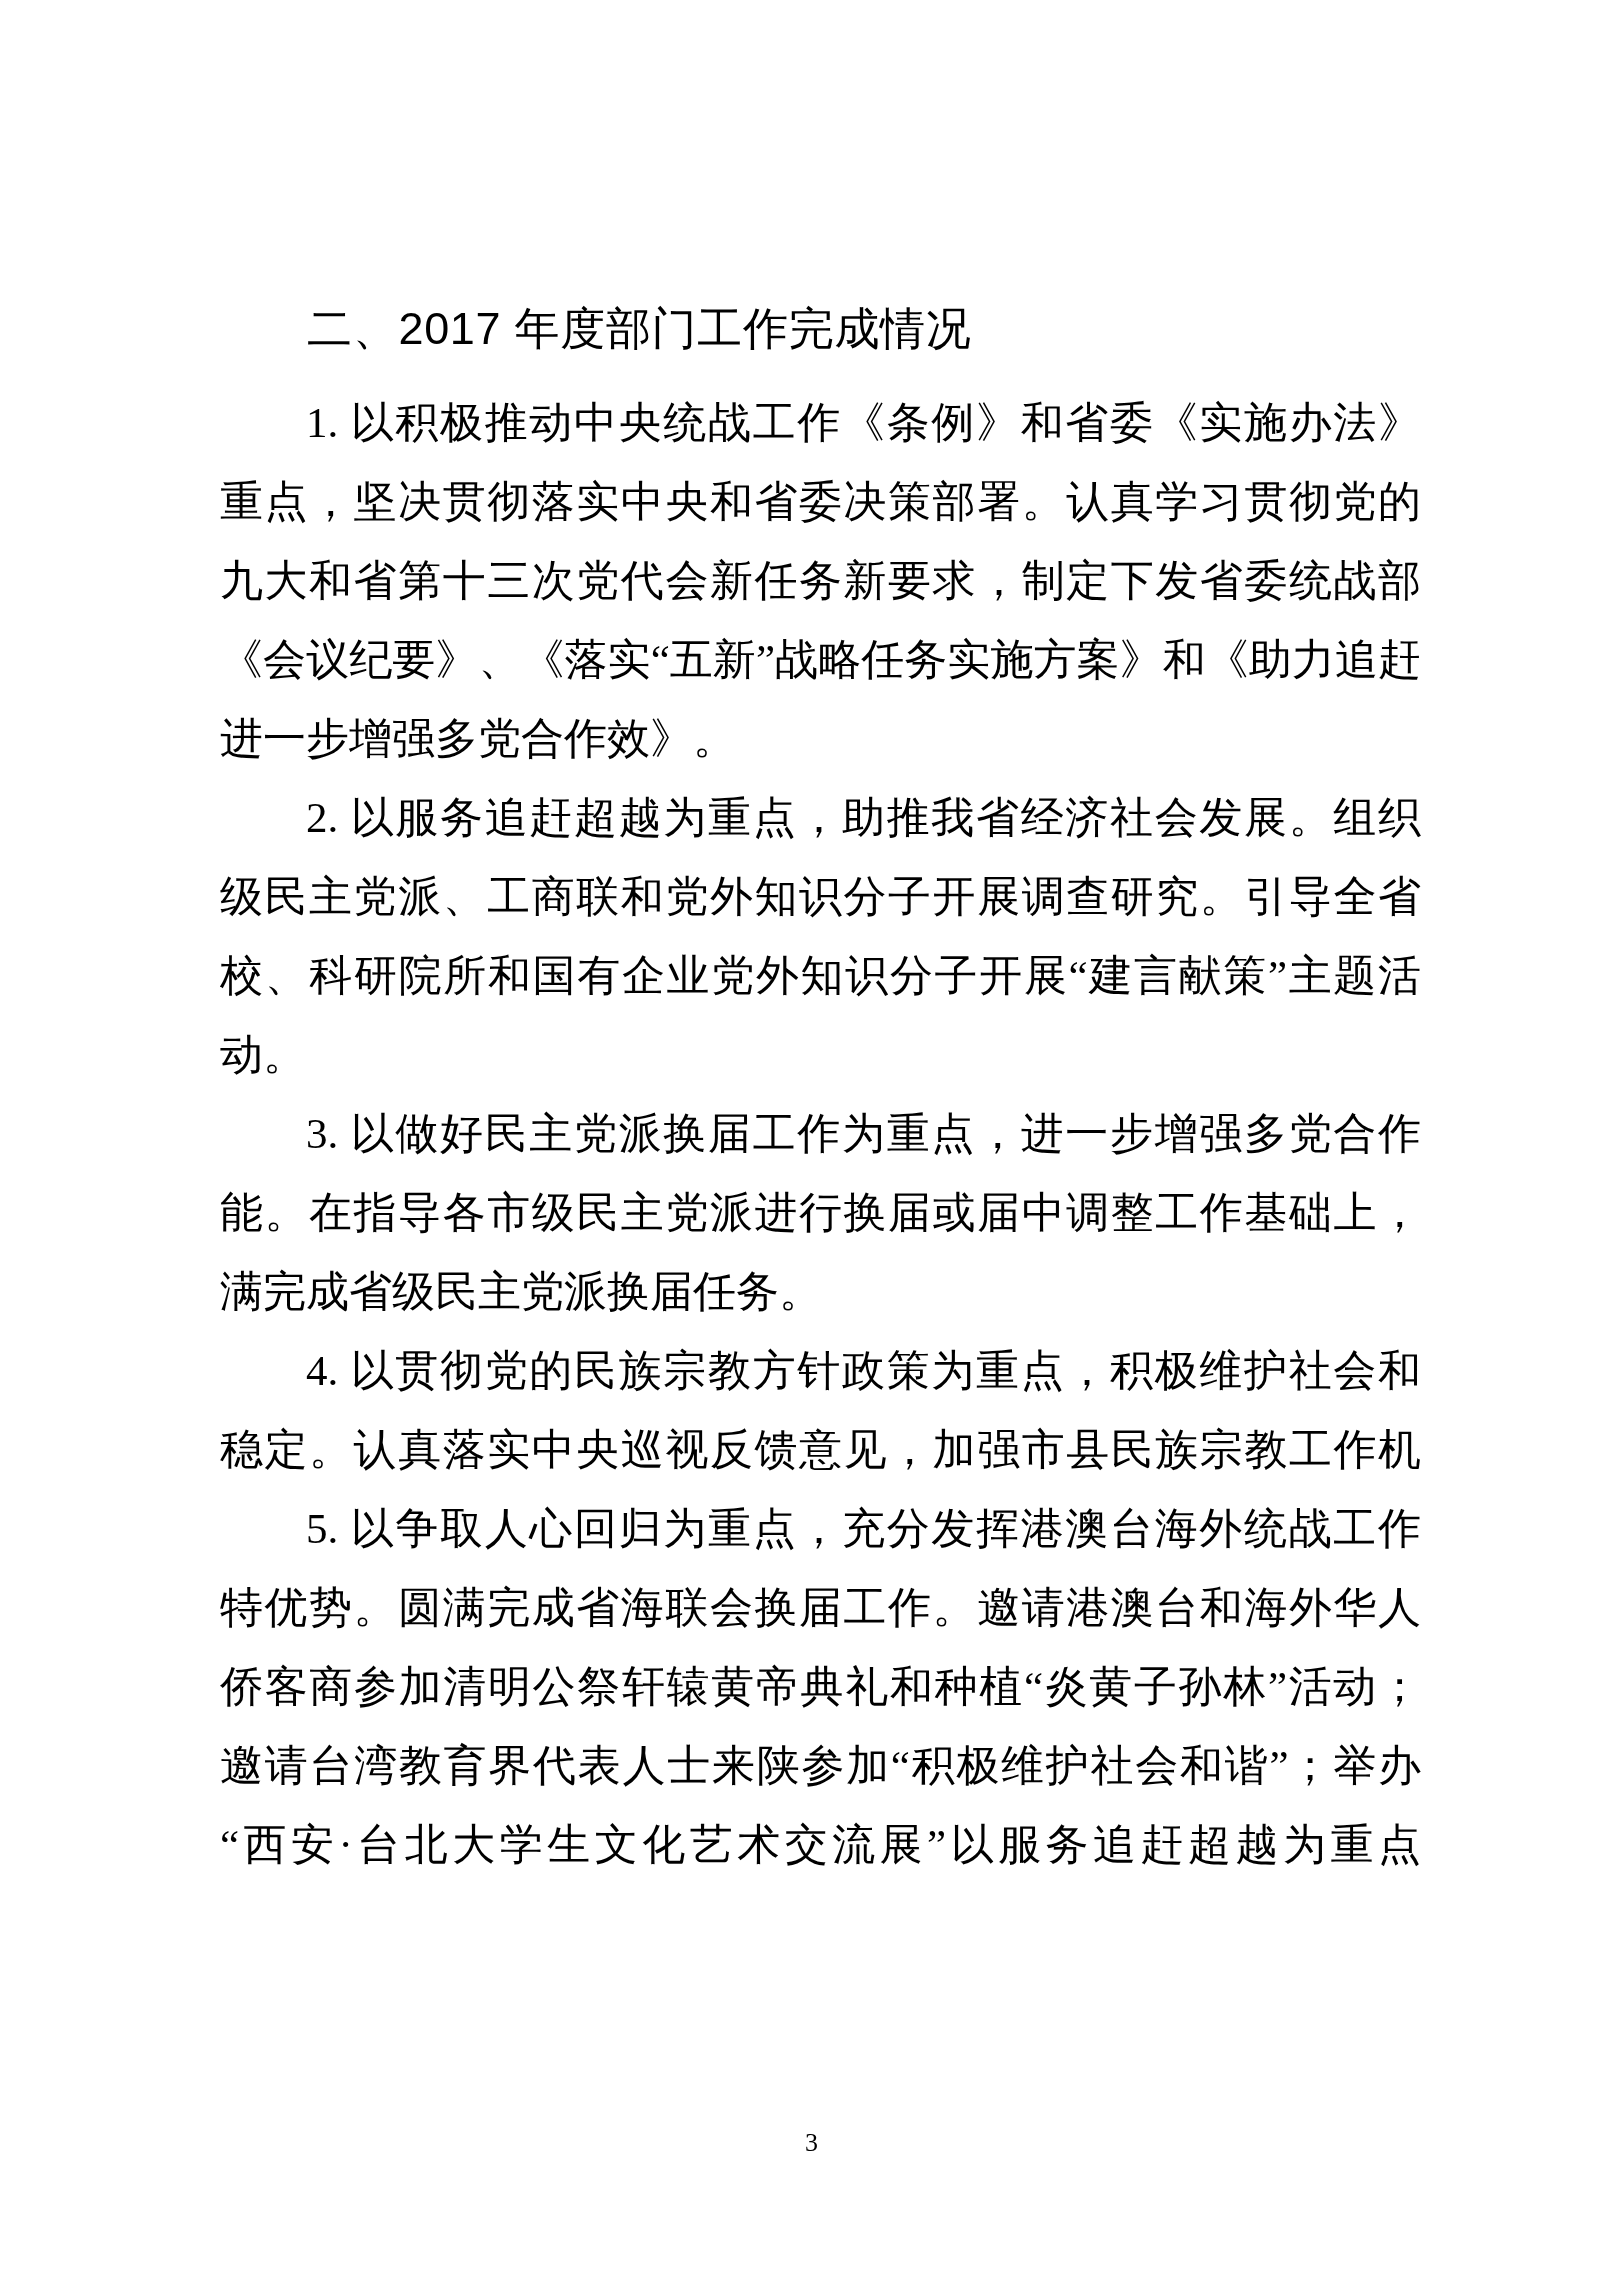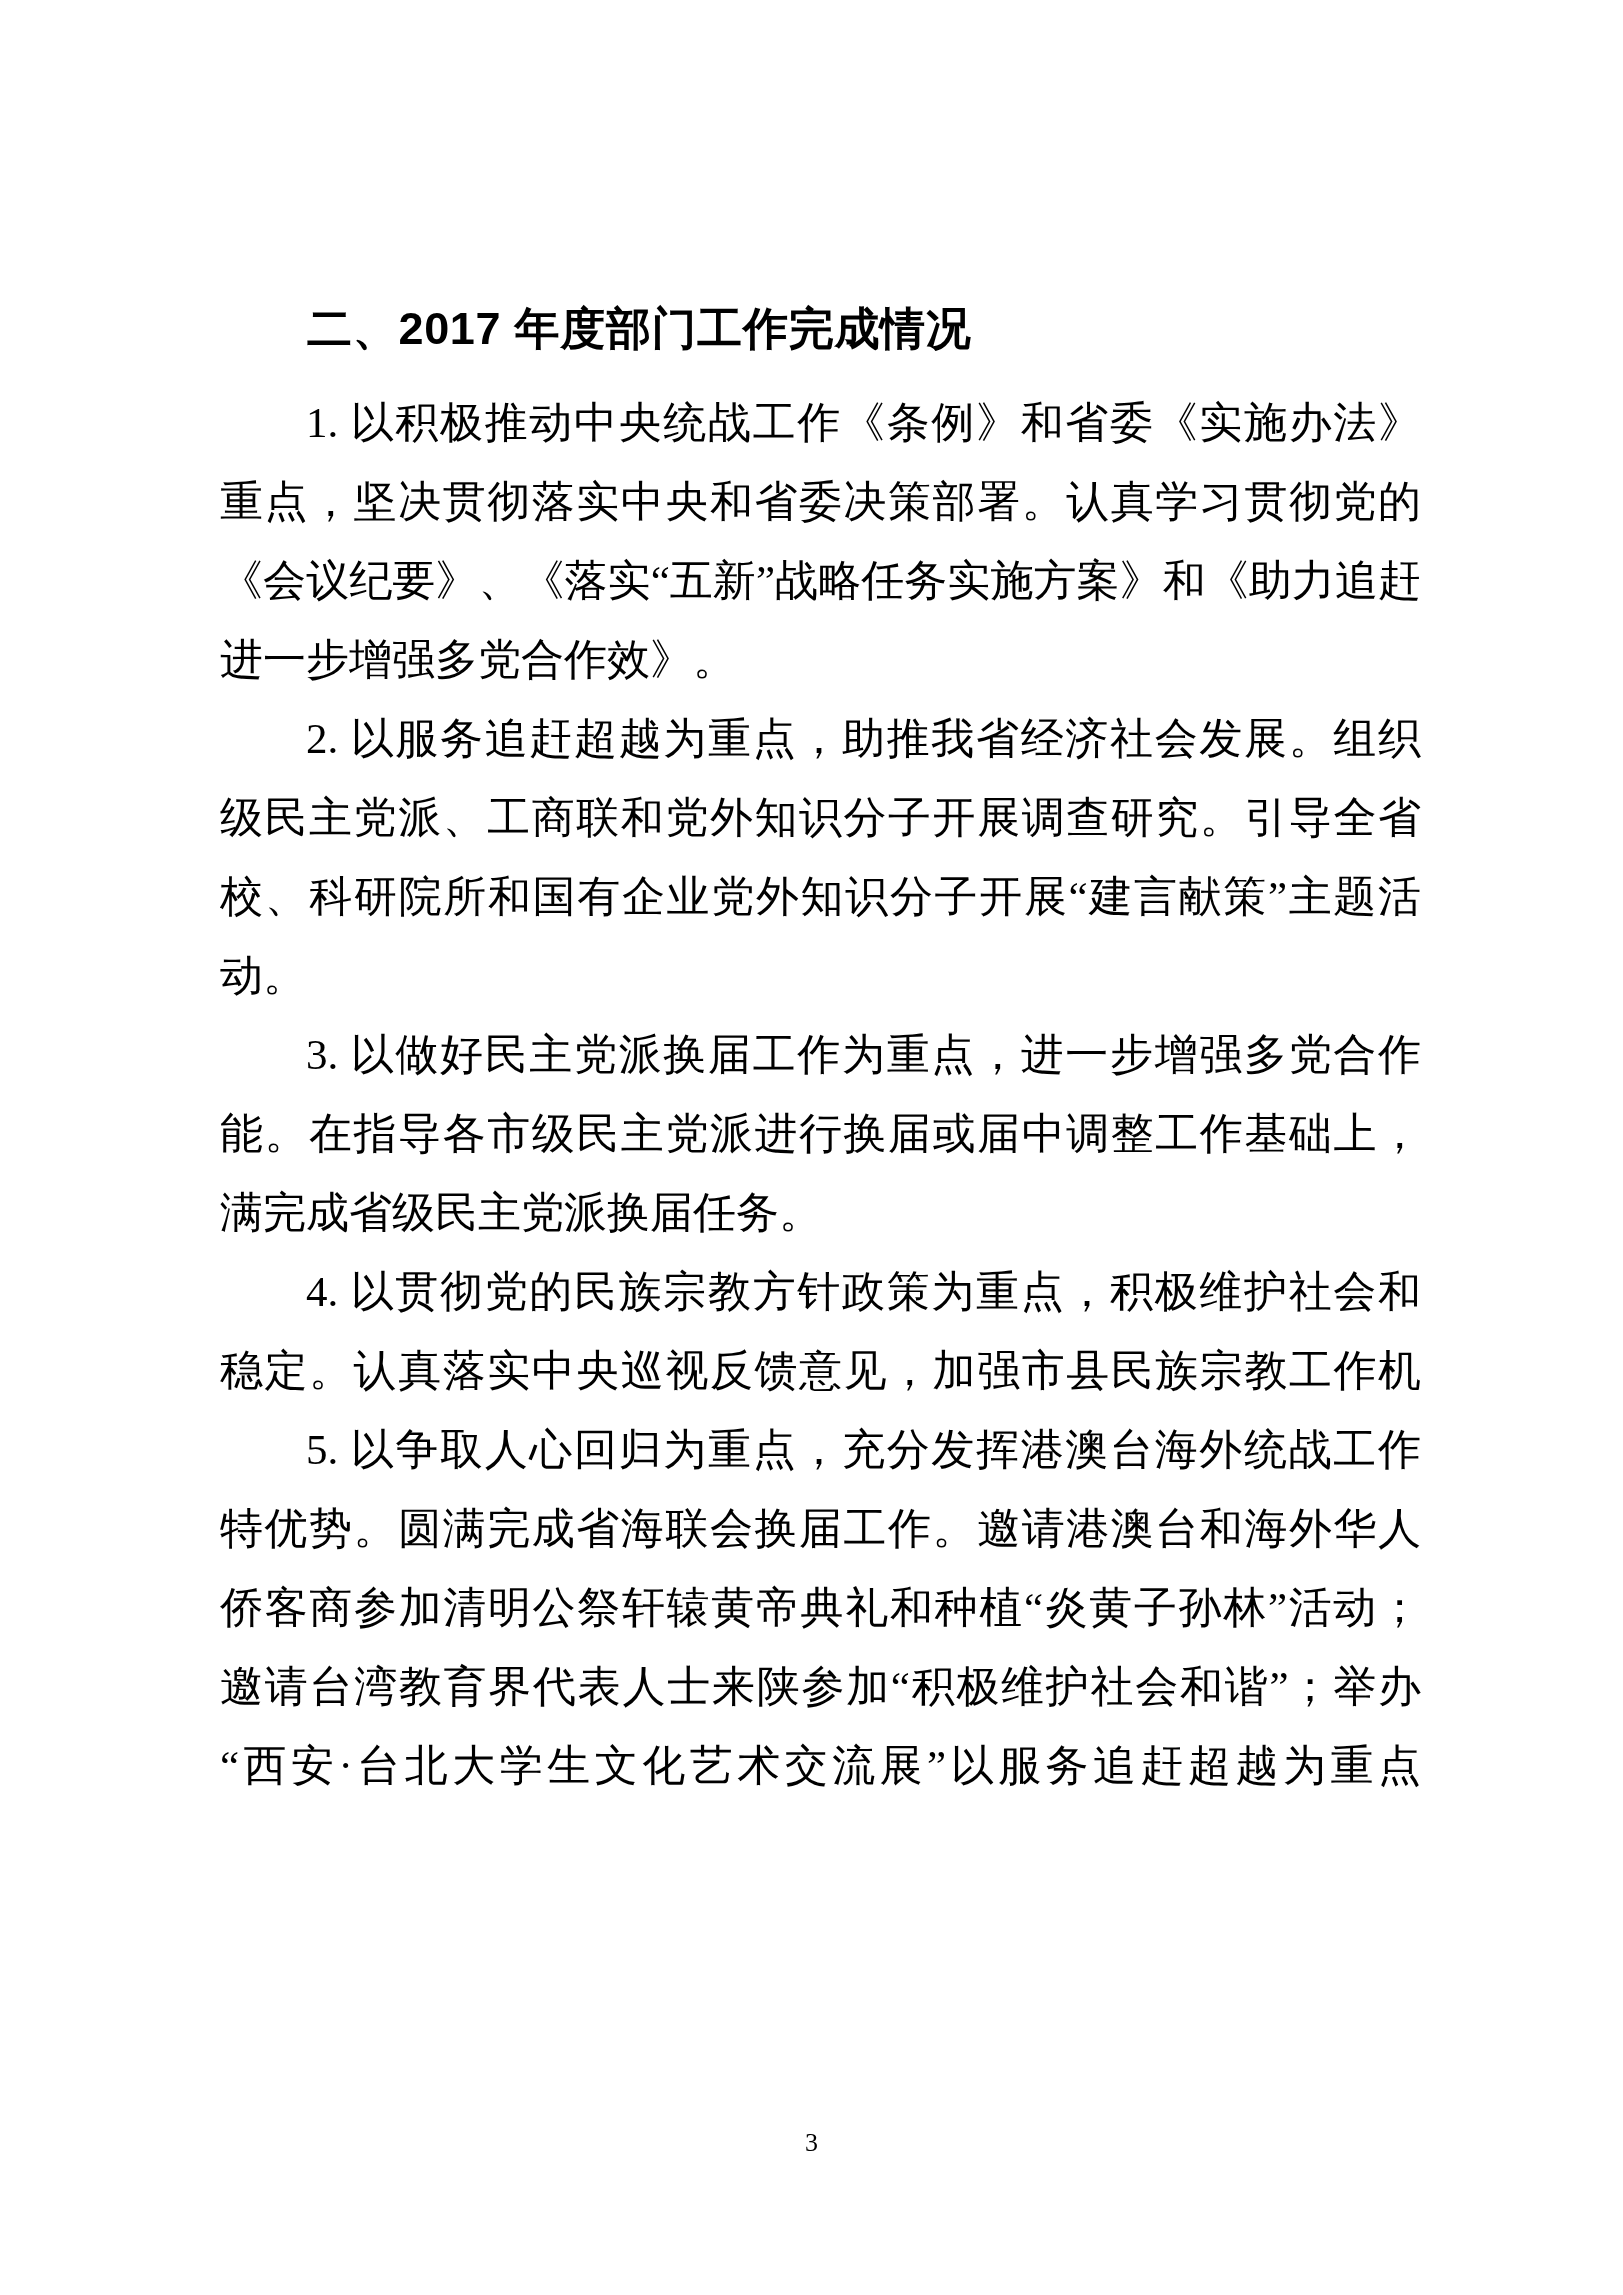--- a/index.html
+++ b/index.html
@@ -18,21 +18,21 @@
   .content {
     position: absolute;
     left: 220px;
     top: 0;
     width: 1201px;
   }
   .heading {
     margin: 304px 0 29px 0;
     padding-left: 87px;
     font-family: "Liberation Sans", "DejaVu Sans", sans-serif;
-    font-weight: 700;
+    font-weight: 400;
     font-size: 45px;
     line-height: 50px;
     letter-spacing: 0.7px;
     white-space: nowrap;
   }
   .para {
     margin: 0;
   }
   .line {
     font-family: "Liberation Serif", "DejaVu Serif", serif;
@@ -65,20 +65,21 @@
 <body>
 
 <div class="page">
   <div class="content">
 
     <h2 class="heading">二、2017 年度部门工作完成情况</h2>
 
     <div class="para">
       <div class="line first">1. 以积极推动中央统战工作《条例》和省委《实施办法》为</div>
       <div class="line">重点，坚决贯彻落实中央和省委决策部署。认真学习贯彻党的十</div>
+      <div class="line">九大和省第十三次党代会新任务新要求，制定下发省委统战部</div>
       <div class="line">《会议纪要》、《落实“五新”战略任务实施方案》和《助力追赶</div>
       <div class="line end">进一步增强多党合作效》。</div>
     </div>
 
     <div class="para">
       <div class="line first">2. 以服务追赶超越为重点，助推我省经济社会发展。组织省</div>
       <div class="line">级民主党派、工商联和党外知识分子开展调查研究。引导全省高</div>
       <div class="line">校、科研院所和国有企业党外知识分子开展“建言献策”主题活</div>
       <div class="line end">动。</div>
     </div>

